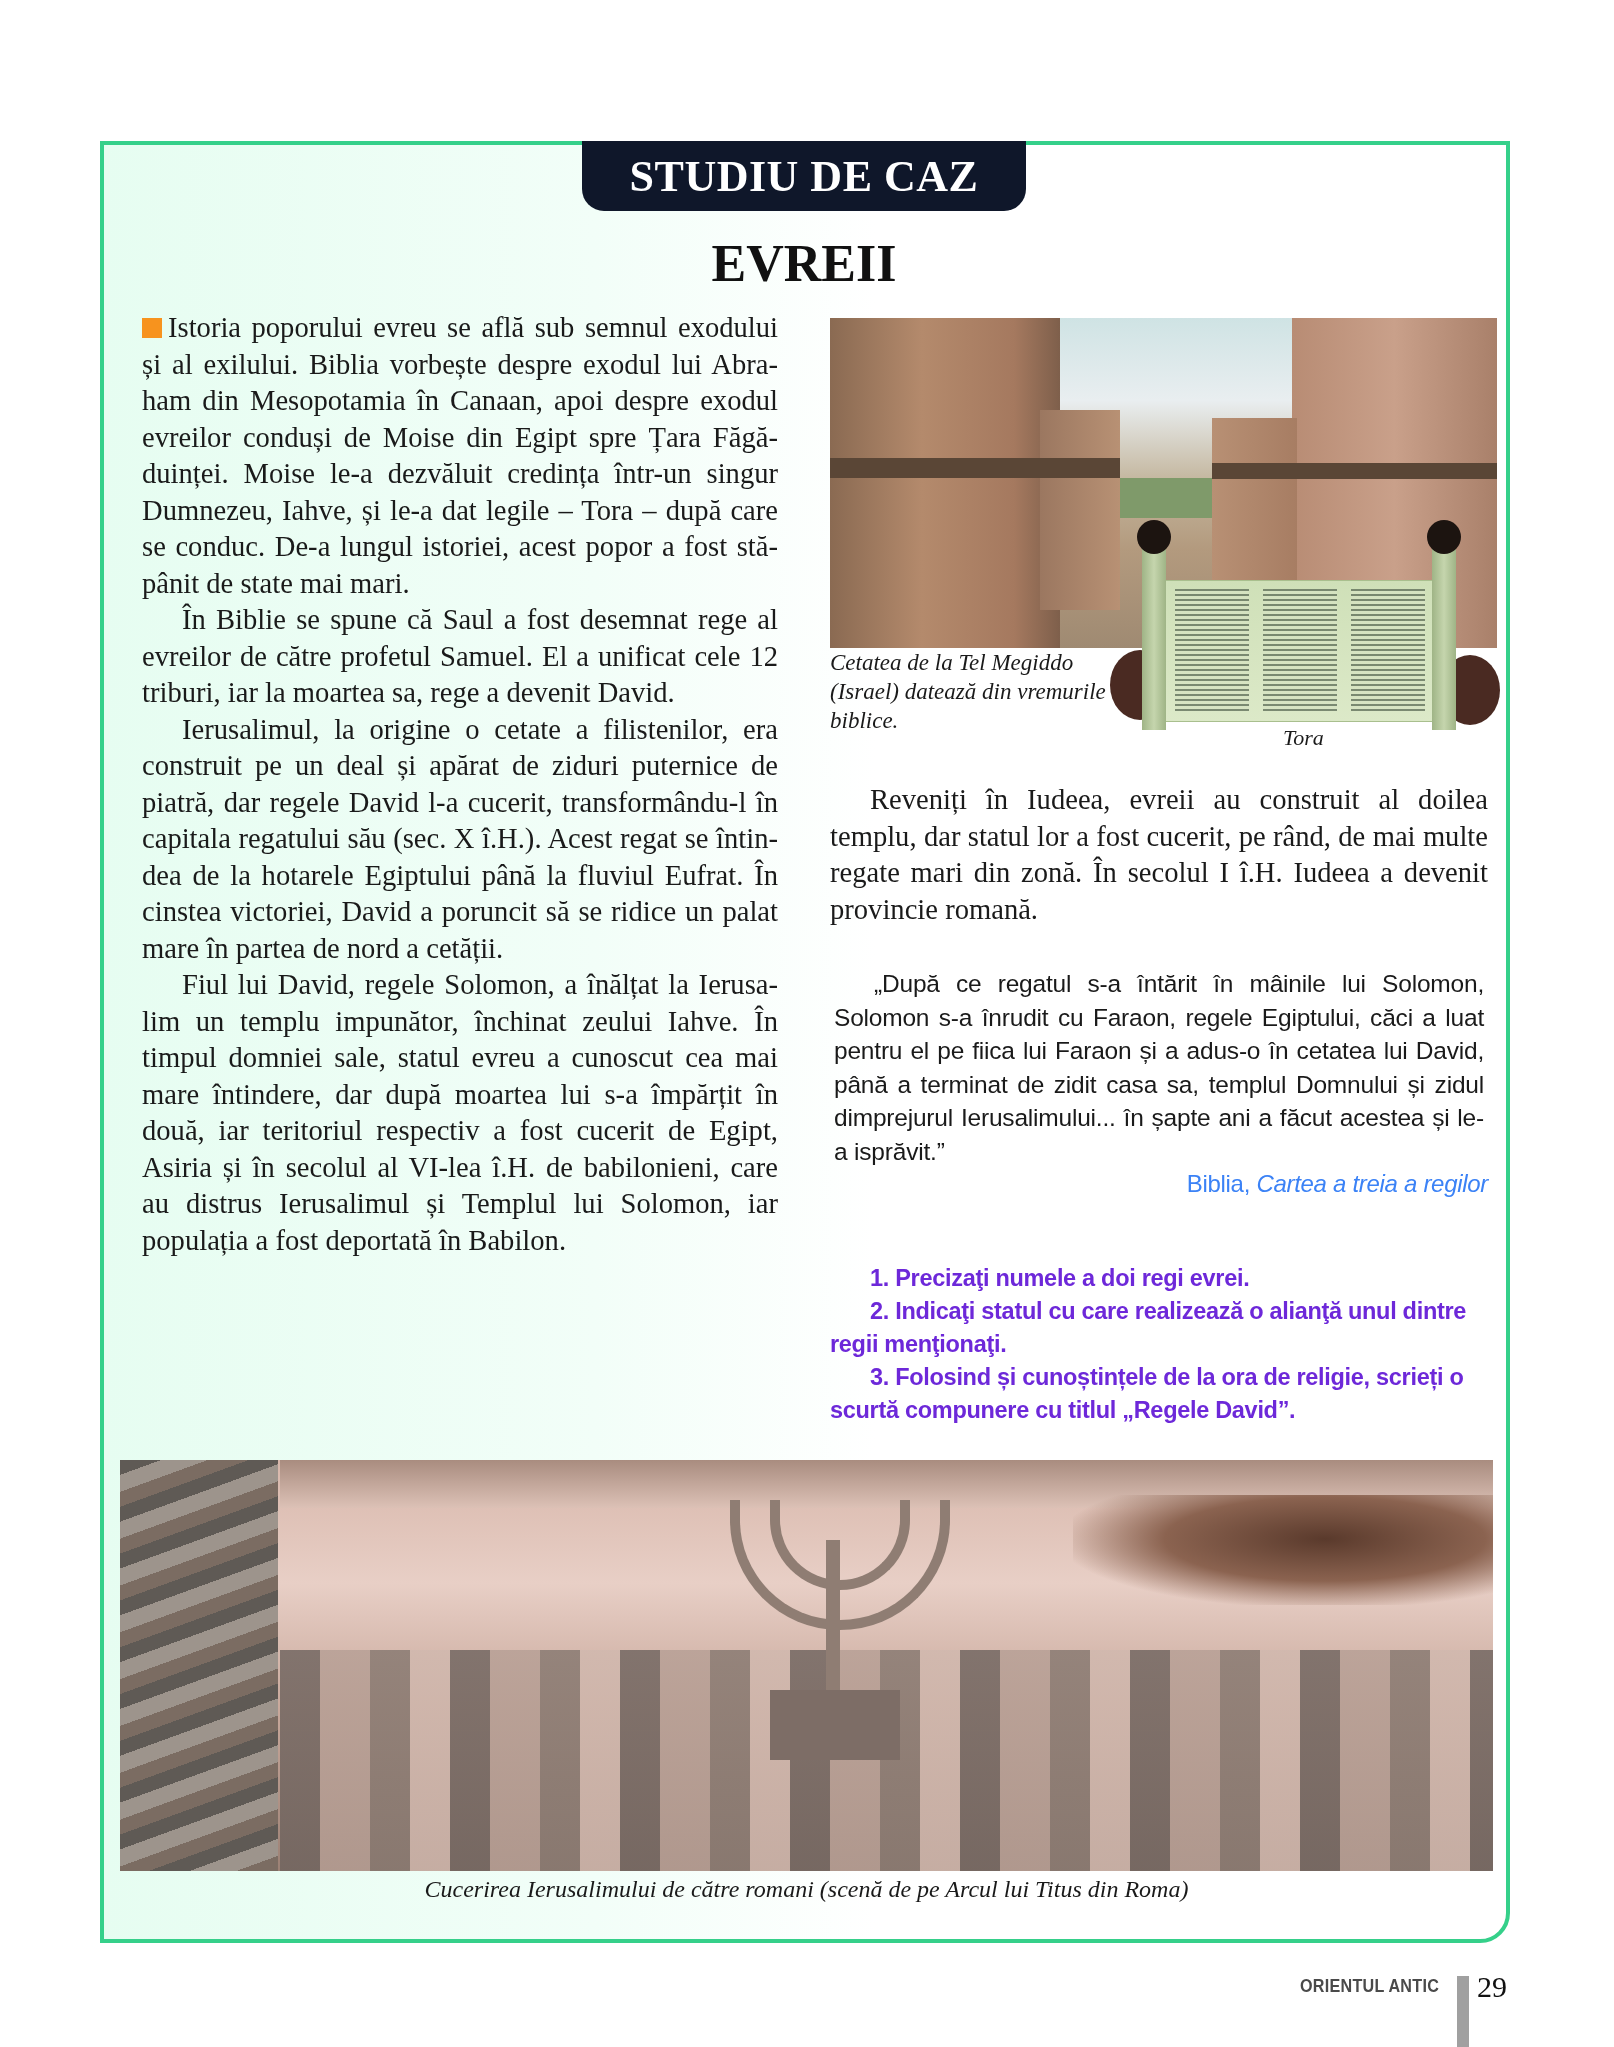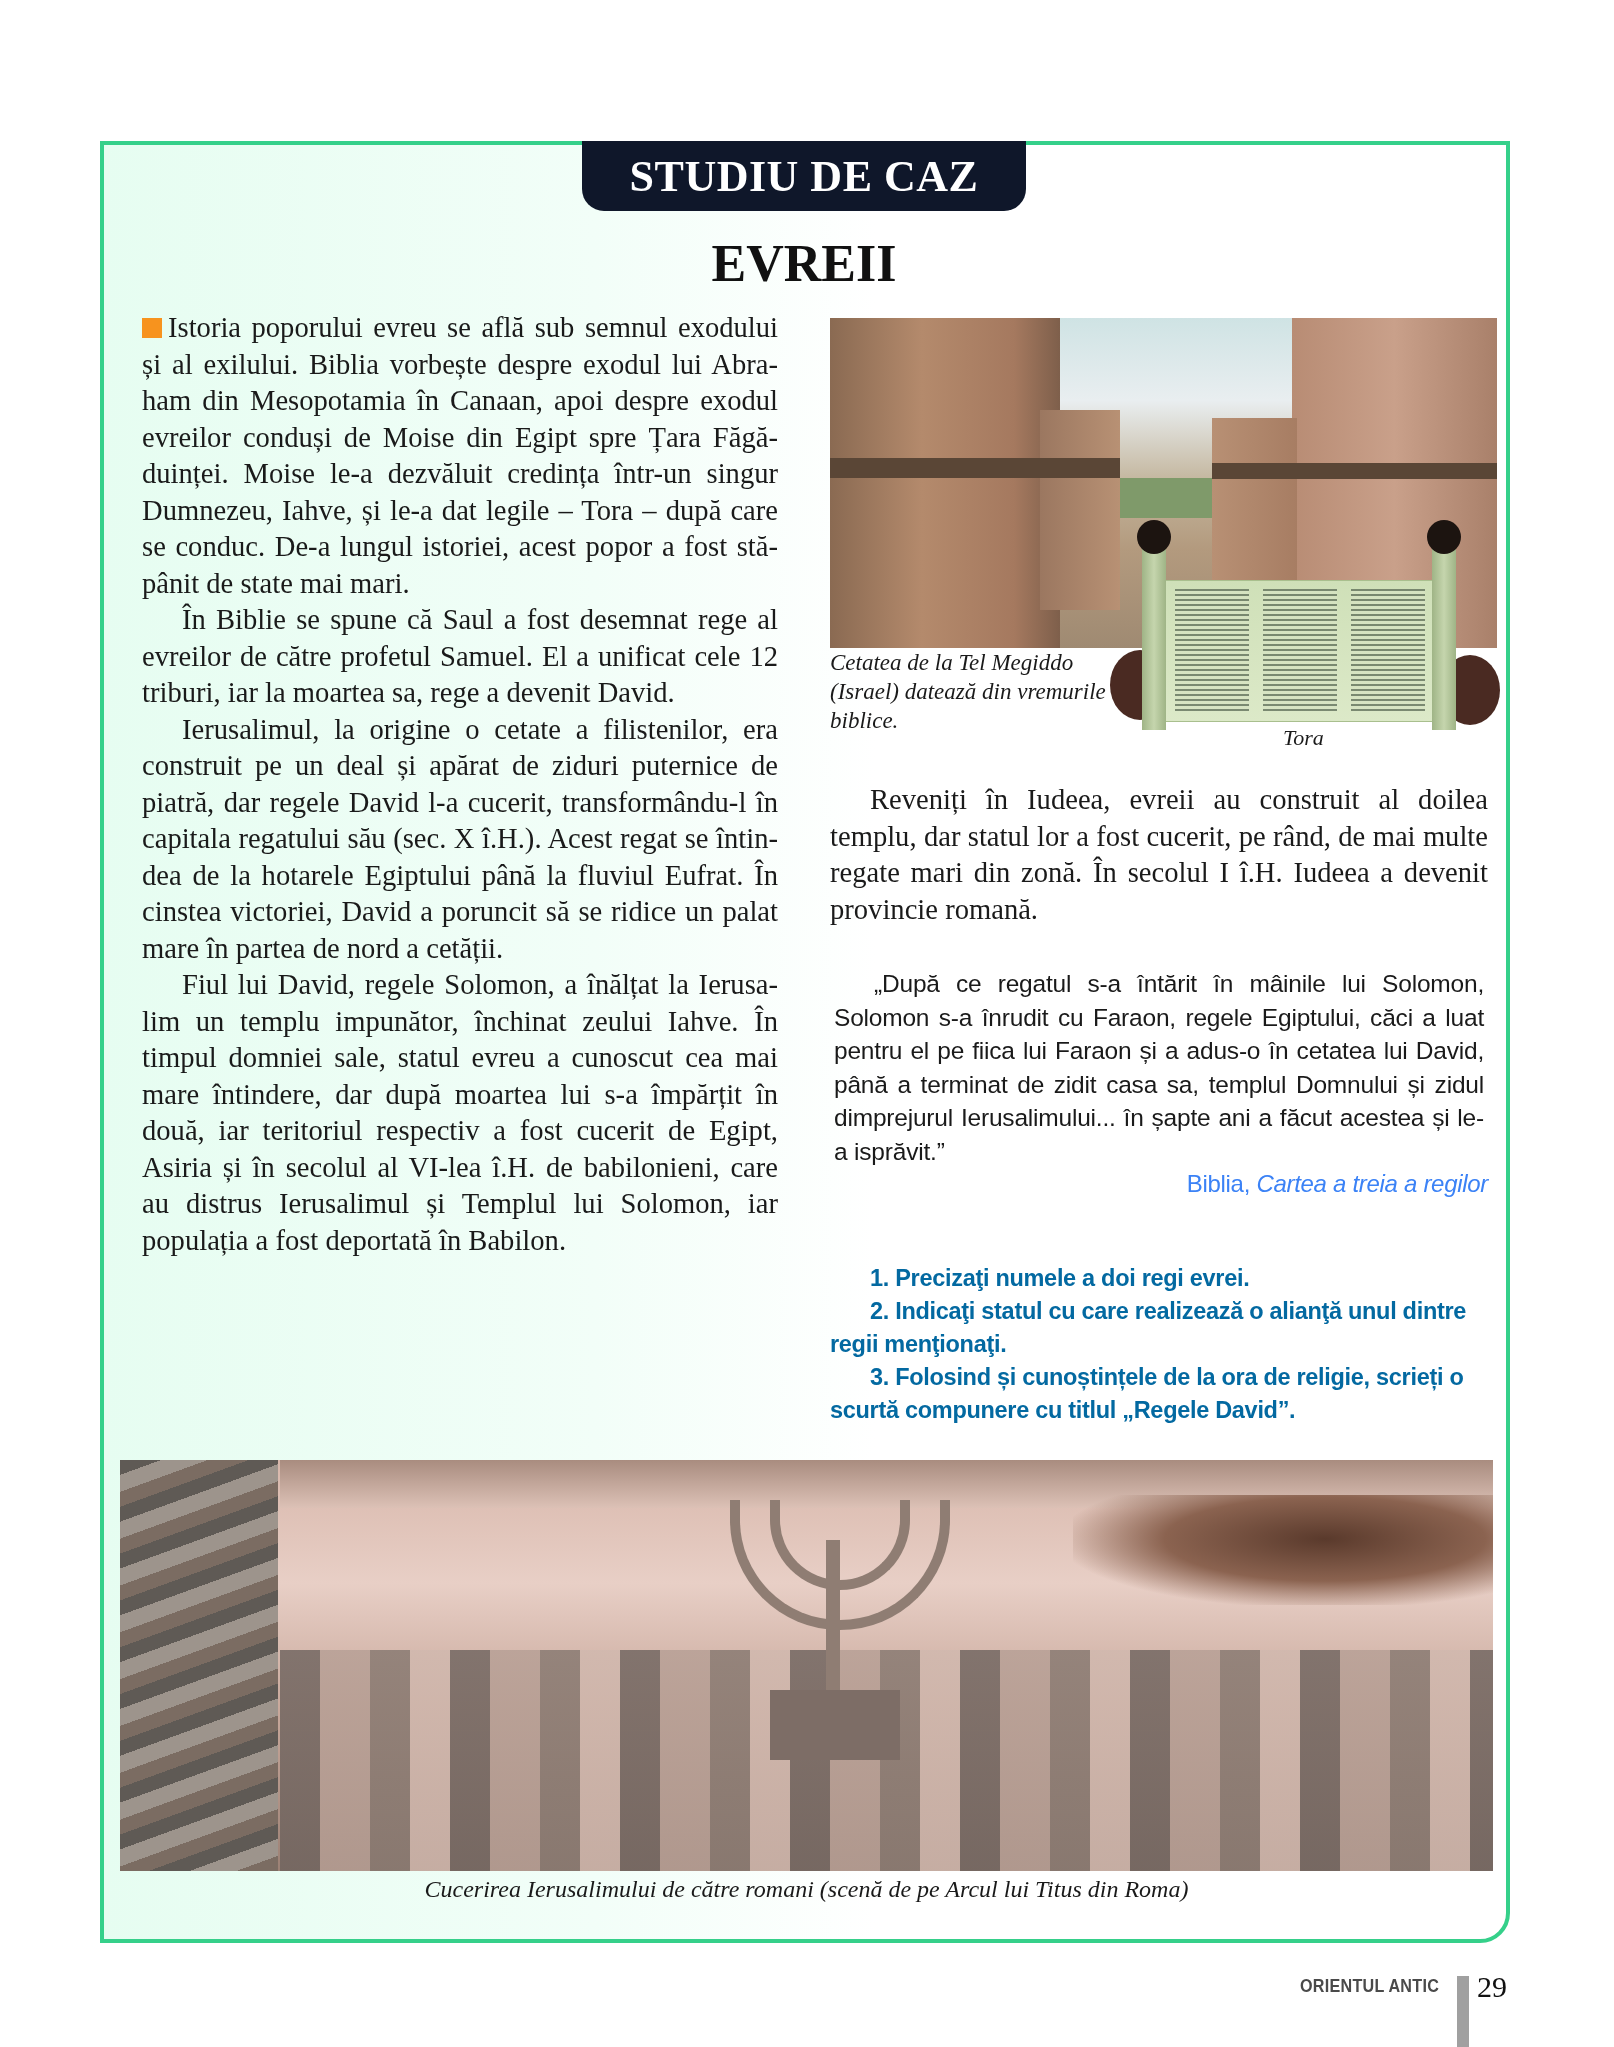--- a/index.html
+++ b/index.html
@@ -96,21 +96,21 @@
   }
   .quote p { margin: 4px; text-indent: 40px; }
   .quote-source {
     position: absolute; left: 830px; top: 1170px; width: 658px; text-align: right;
     font-family: "Liberation Sans", sans-serif; font-size: 24px; color: #3b82f6; letter-spacing: -0.3px;
   }
   .quote-source i { font-style: italic; }
   .questions {
     position: absolute; left: 830px; top: 1262px; width: 658px;
     font-family: "Liberation Sans", sans-serif; font-weight: bold; font-size: 23.5px; line-height: 33px;
-    color: #0369a1; letter-spacing: -0.3px;
+    color: #6d28d9; letter-spacing: -0.3px;
   }
   .questions p { margin: 0; text-indent: 40px; }
   .photo-arch {
     position: absolute; left: 120px; top: 1460px; width: 1373px; height: 411px; overflow: hidden;
     background: linear-gradient(180deg, #d8b7ab 0%, #e8cfc6 30%, #c9a99c 60%, #9c8175 100%);
   }
   .photo-arch .pilaster {
     position: absolute; left: 0; top: 0; width: 158px; height: 411px;
     background: repeating-linear-gradient(160deg, #5f5a55 0 14px, #9d948c 14px 30px, #7b6c62 30px 44px);
   }

